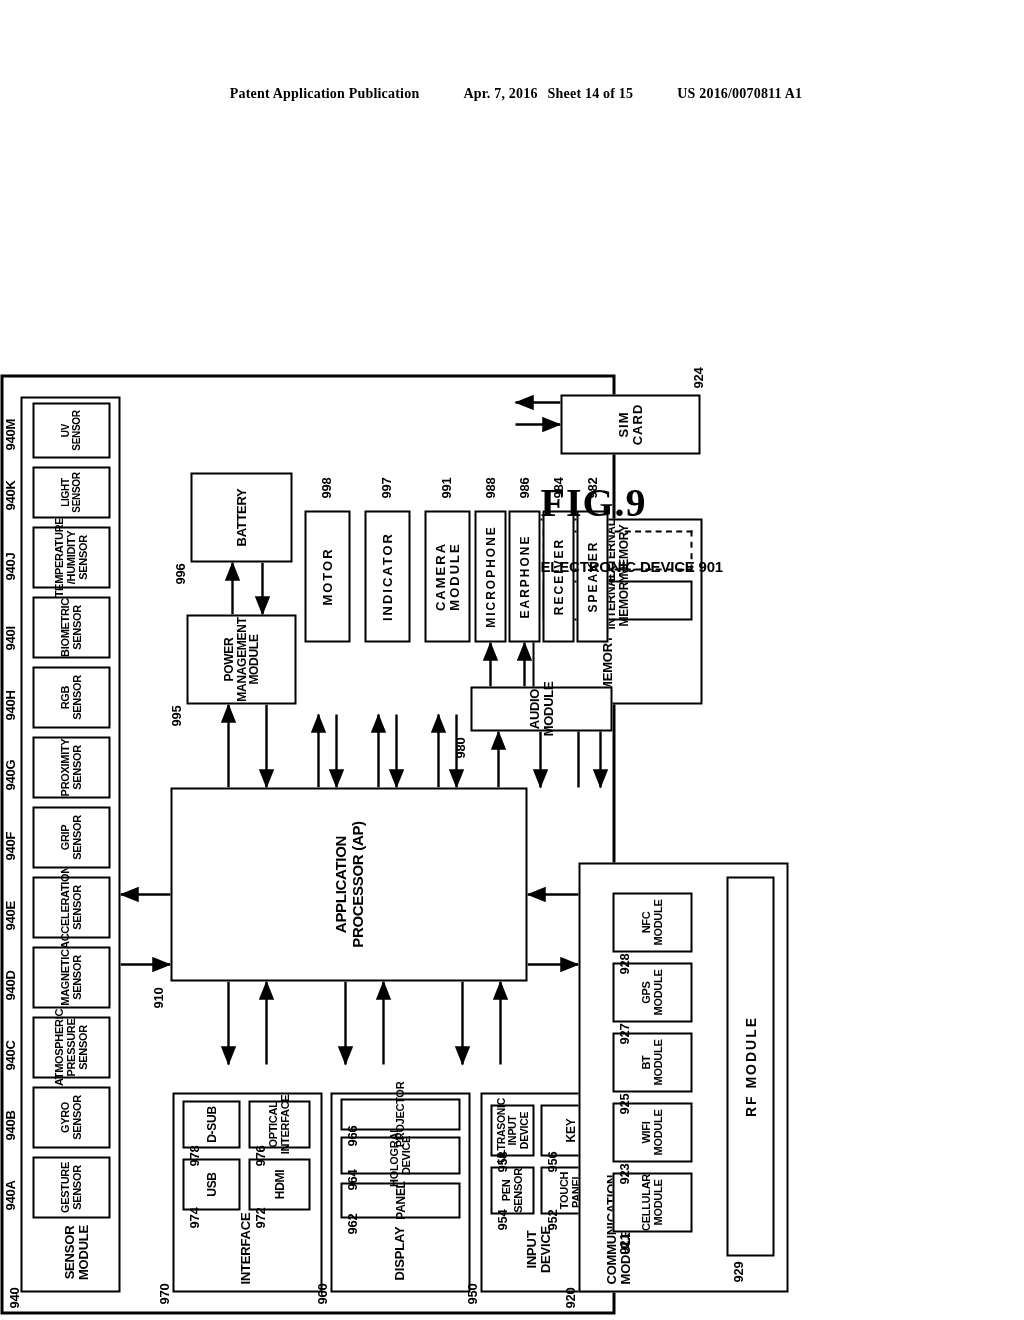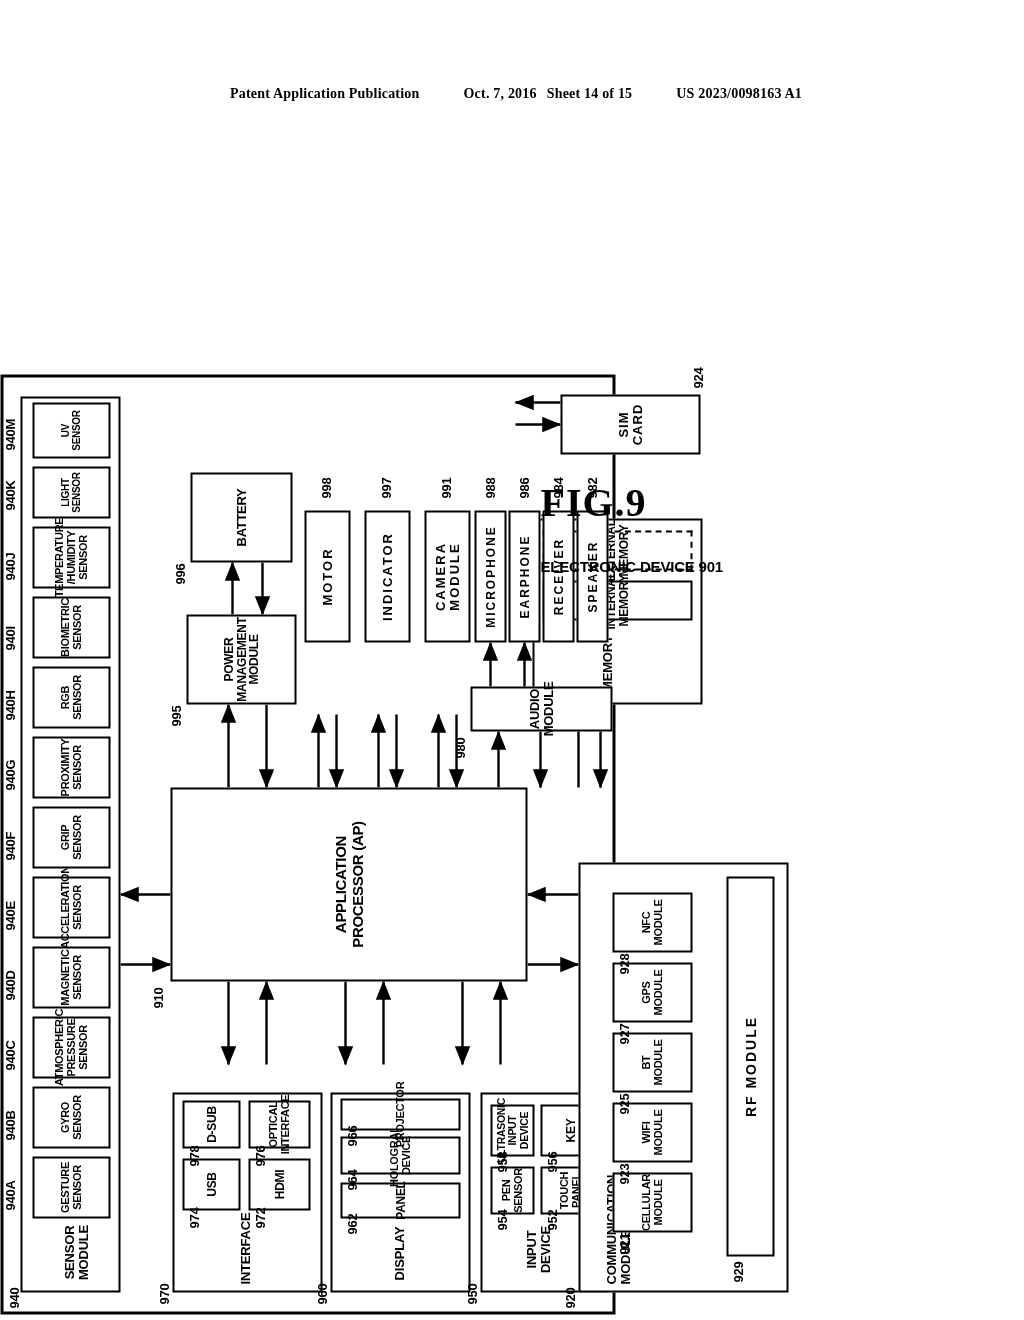--- a/index.html
+++ b/index.html
@@ -56,23 +56,23 @@
     position:absolute;left:757px;top:540px;
     font-size:15px;font-weight:bold;white-space:nowrap;letter-spacing:-0.2px;
     transform:rotate(90deg);transform-origin:0 0;
   }
 </style>
 </head>
 <body>
 
 <div class="pub-header">
   <span class="h1">Patent Application Publication</span>
-  <span class="h2">Oct. 7, 2016</span>
+  <span class="h2">Apr. 7, 2016</span>
   <span class="h3">Sheet 14 of 15</span>
-  <span class="h4">US 2023/0098163 A1</span>
+  <span class="h4">US 2016/0070811 A1</span>
 </div>
 
 <div id="fig-rot">
 <div id="fig">
 
   <div class="box" style="left:0;top:0;width:940px;height:615px;border-width:3px;"></div>
 
   <svg class="ov" viewBox="0 0 940 615">
     <defs>
       <marker id="ah" markerWidth="9" markerHeight="9" refX="7.6" refY="3.2" orient="auto" markerUnits="strokeWidth">

